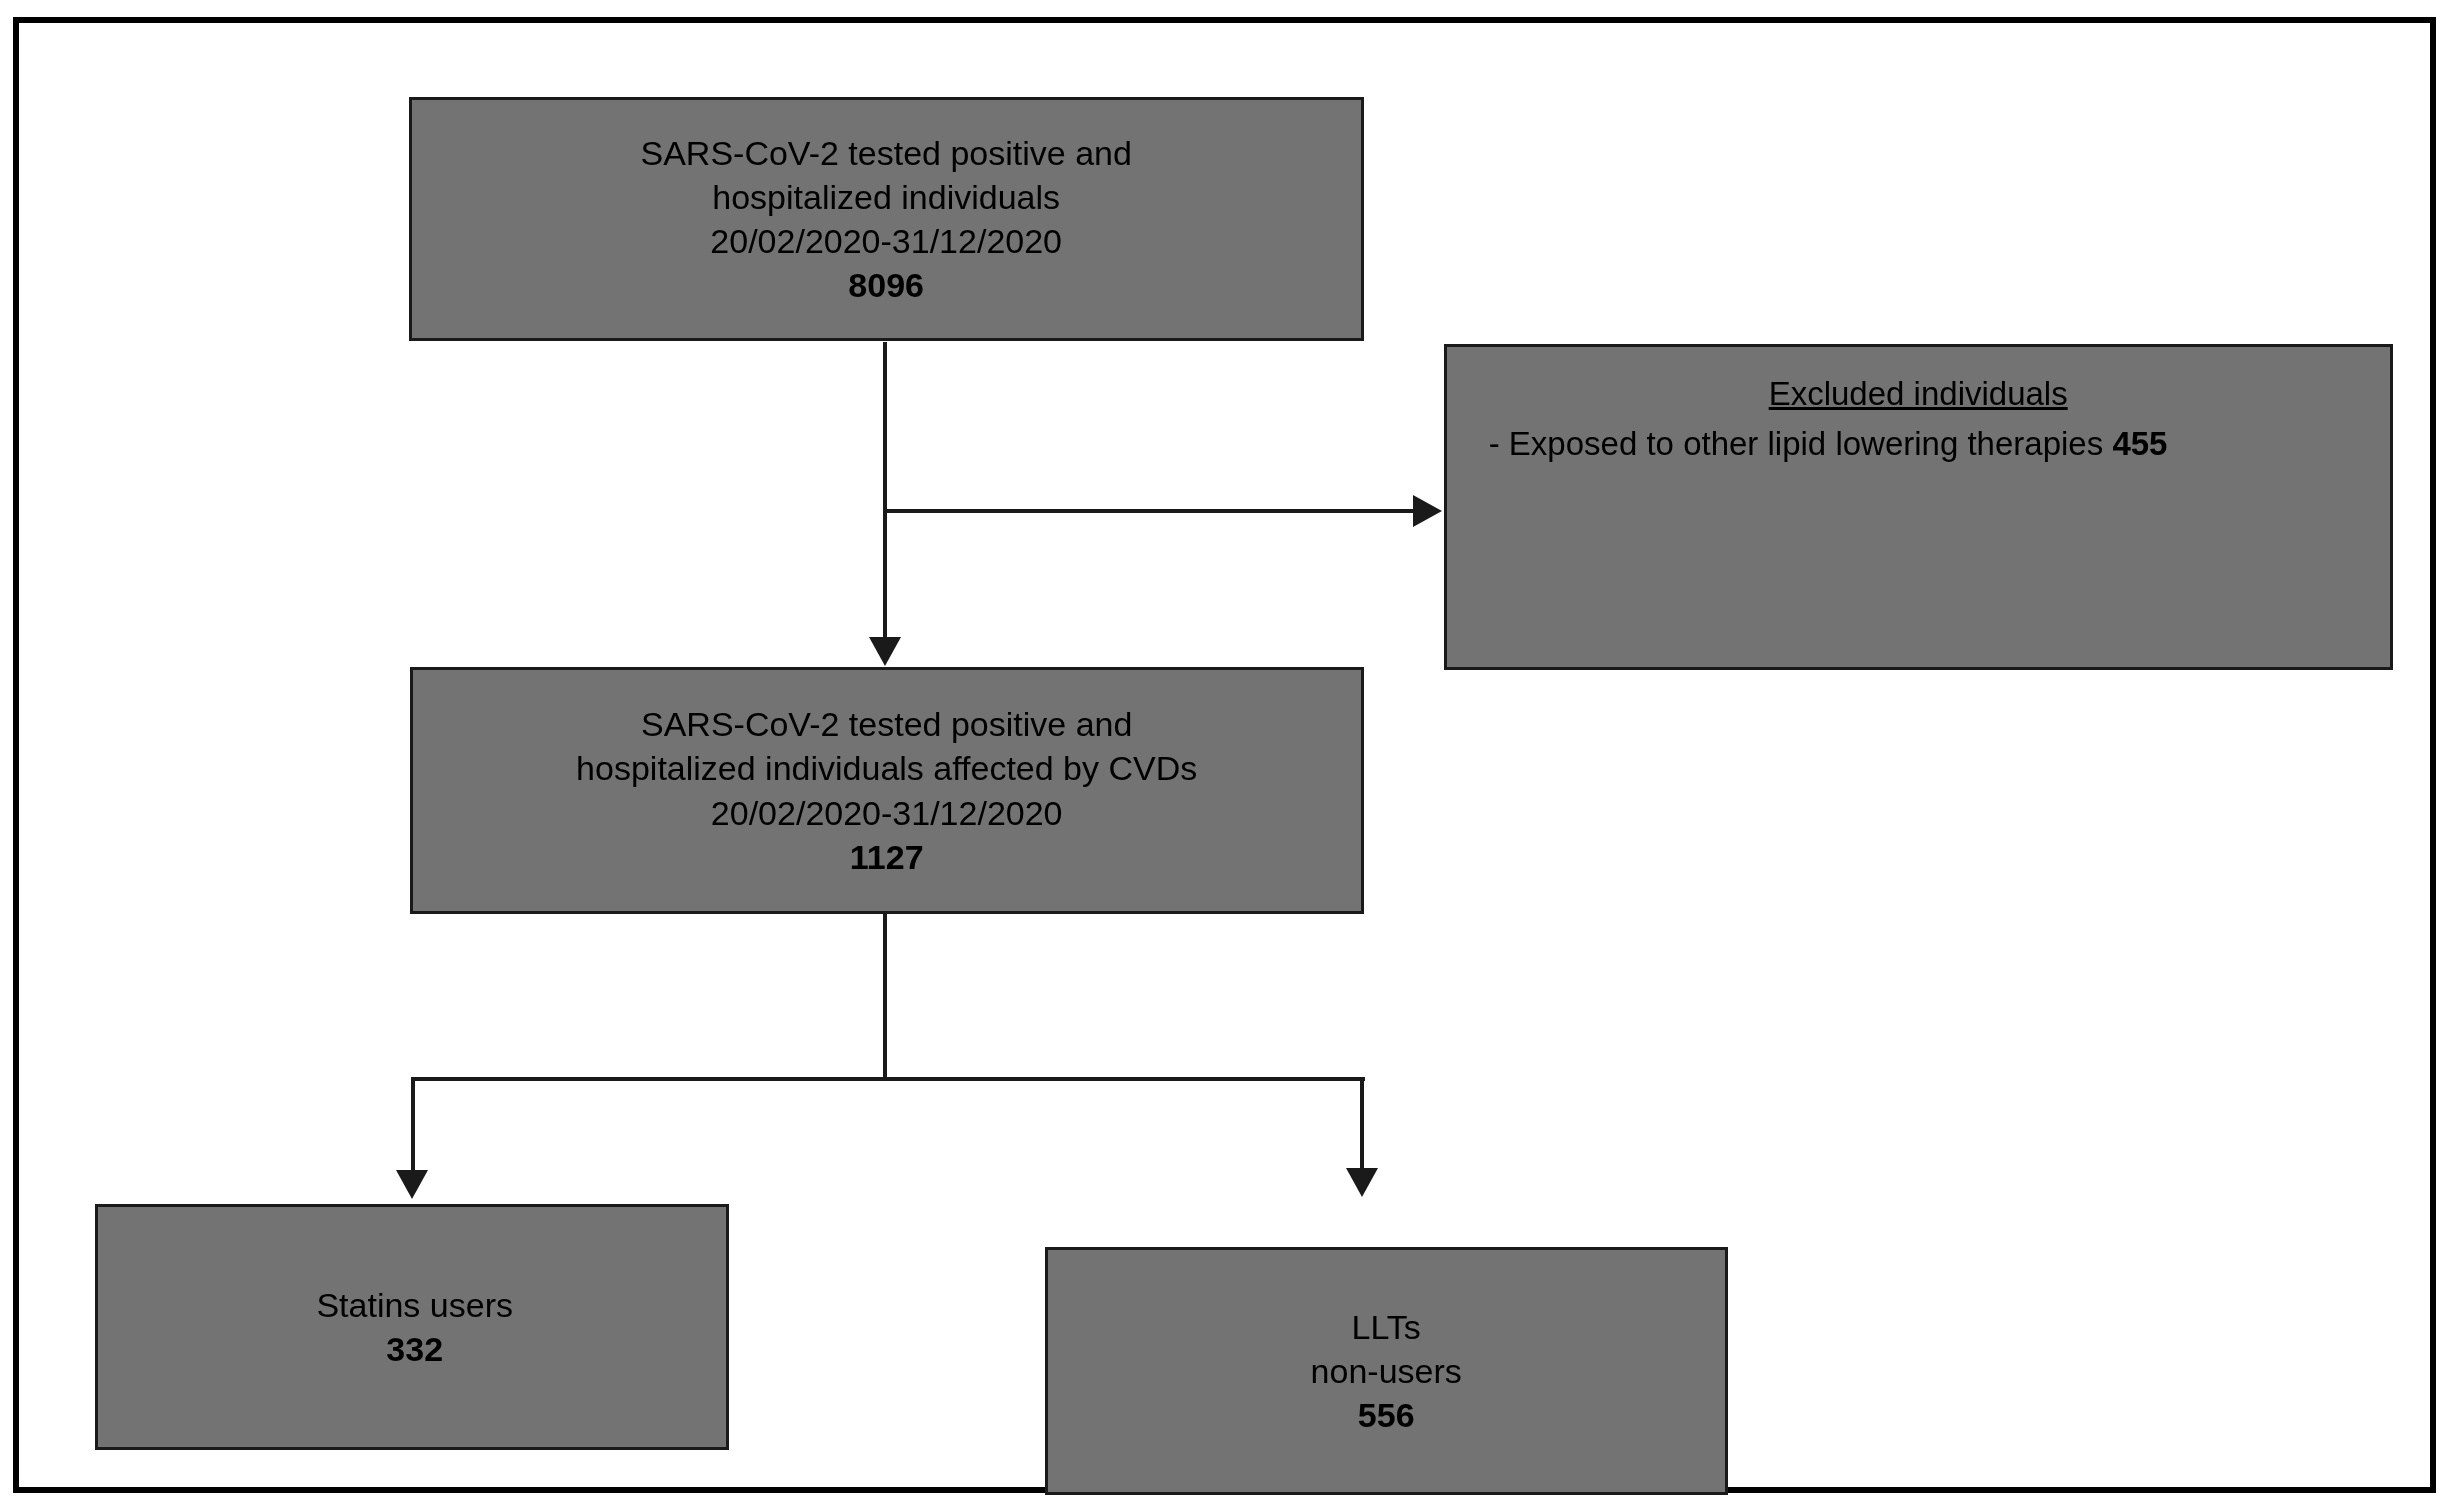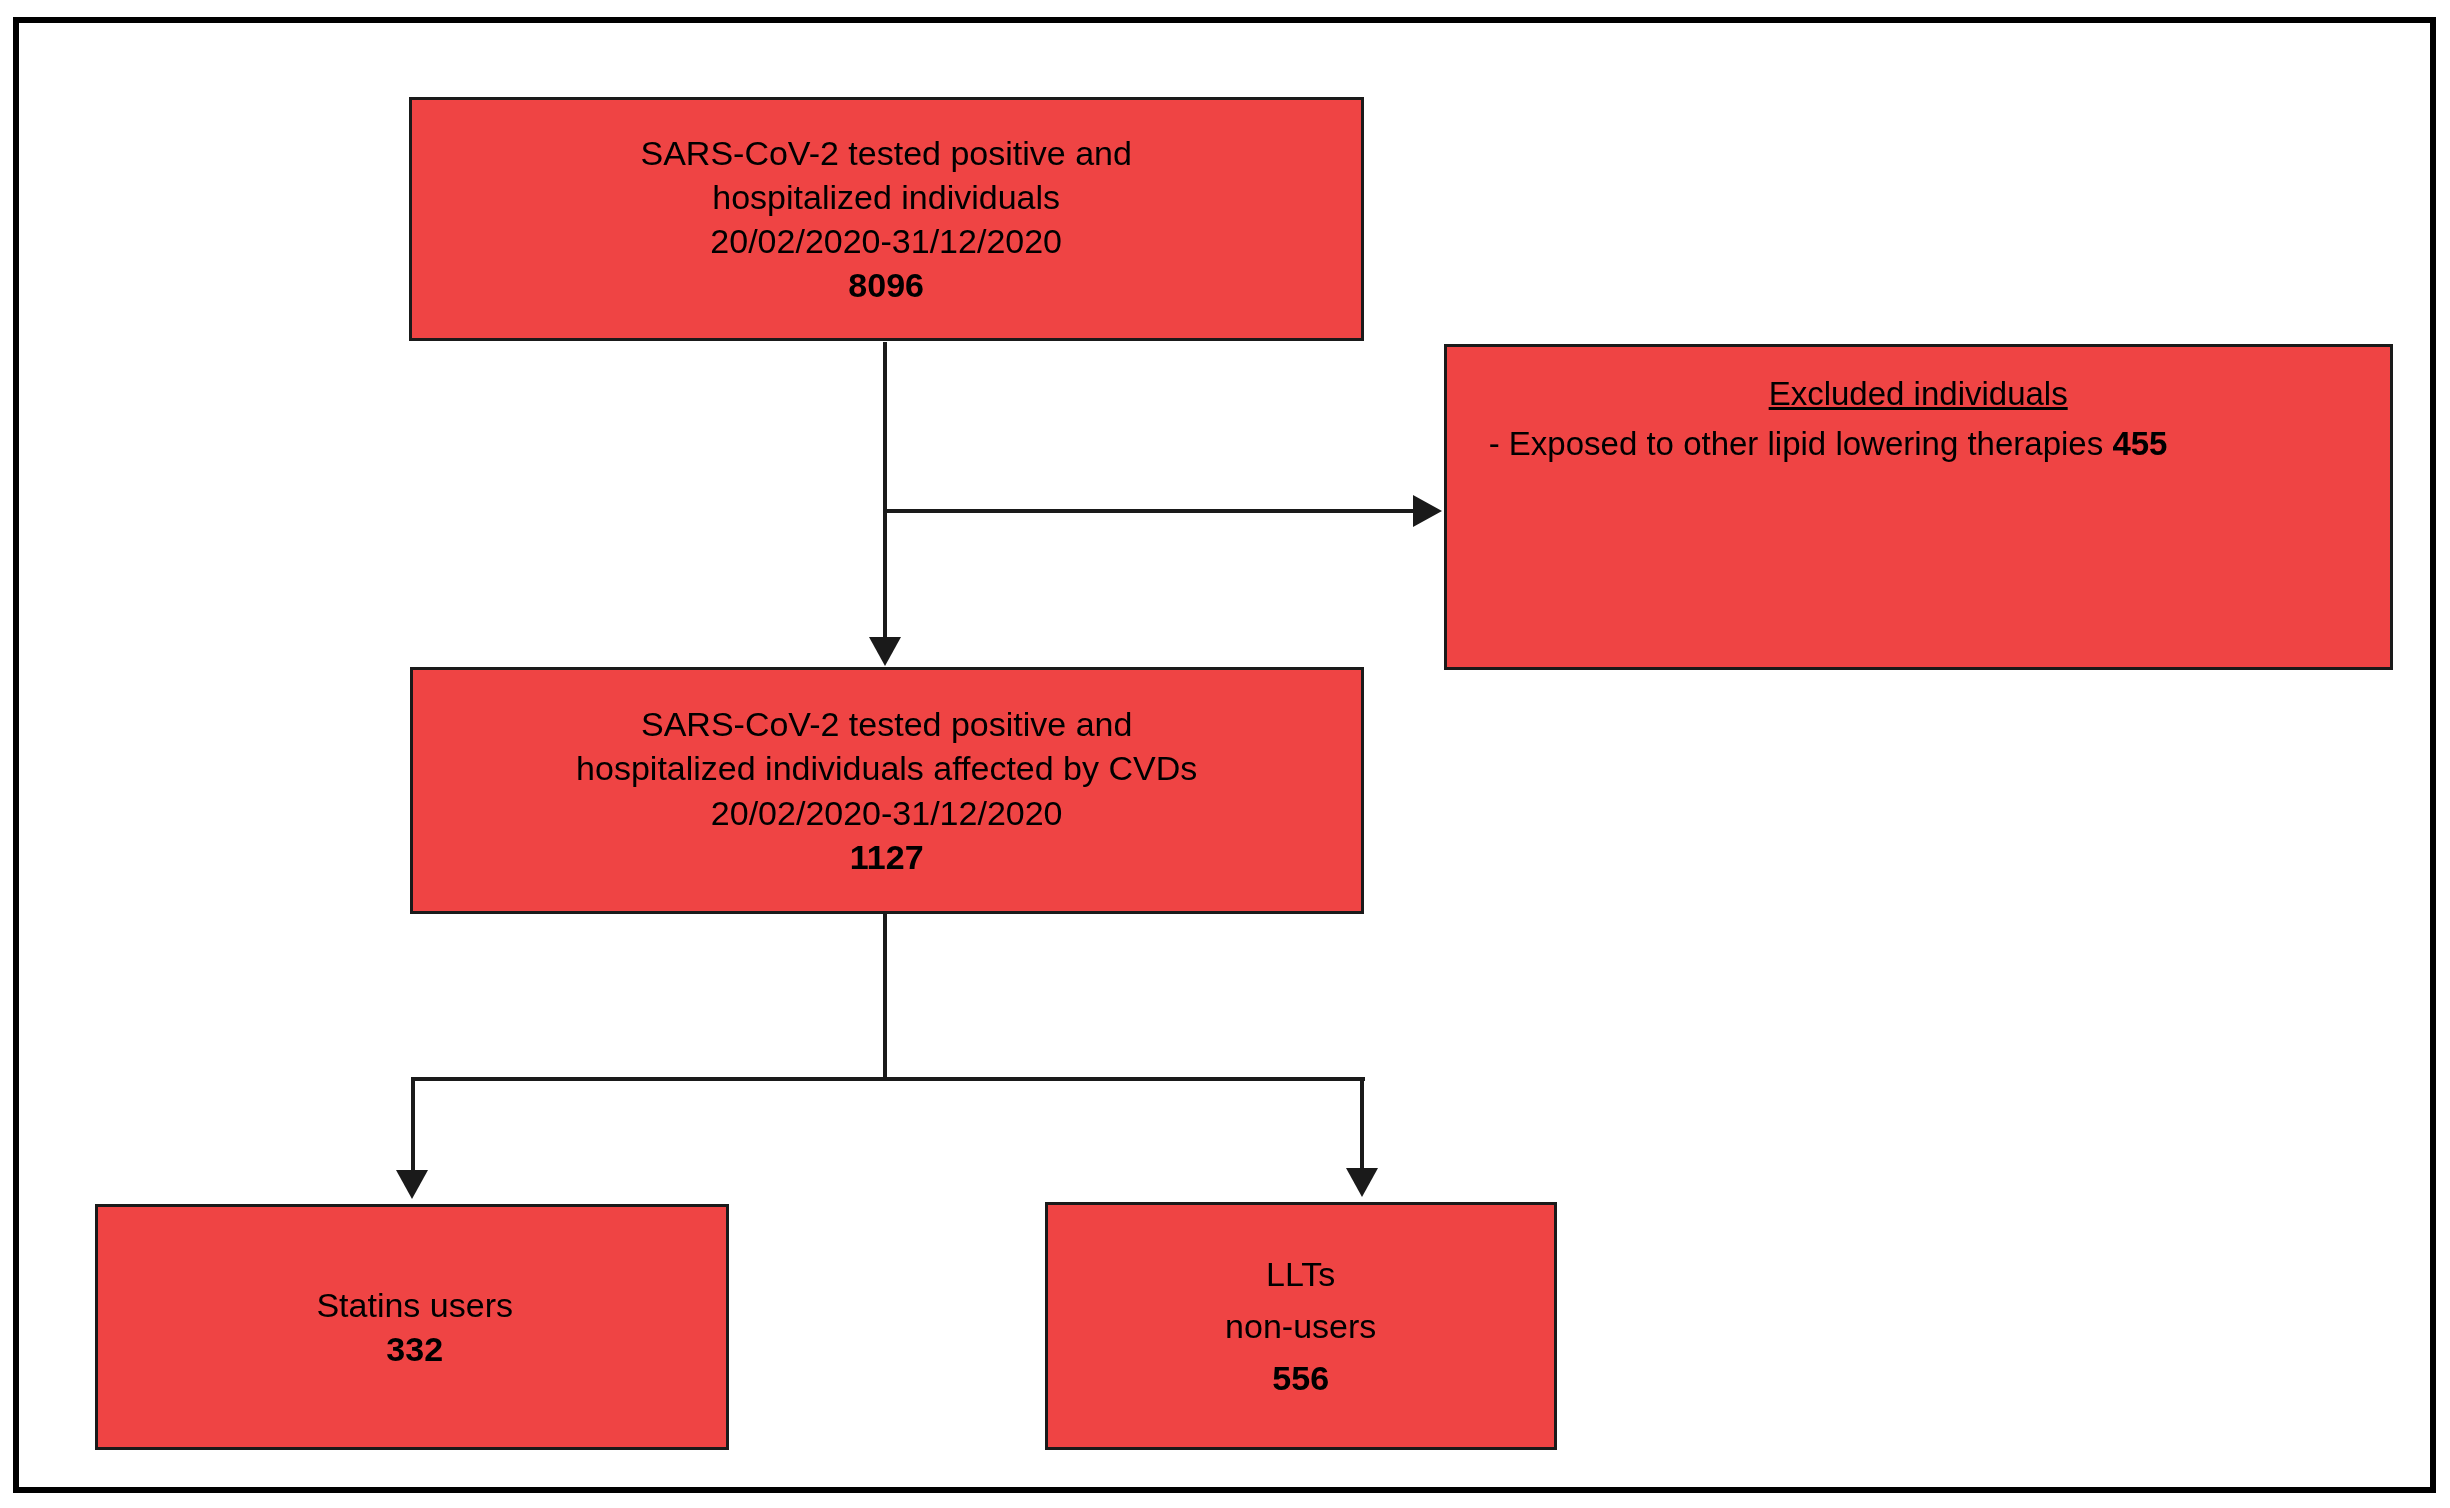--- a/index.html
+++ b/index.html
@@ -27,21 +27,21 @@
     height: 1476px;
     border: 6.8px solid #000000;
     box-sizing: border-box;
     background: #ffffff;
   }
   
   .flow-box {
     position: absolute;
     box-sizing: border-box;
     border: 3.4px solid #1a1a1a;
-    background: #ef4444;
+    background: #737373;
     display: flex;
     flex-direction: column;
     align-items: center;
     justify-content: center;
     text-align: center;
     color: #000000;
     font-size: 34px;
     line-height: 1.30;
   }
   .flow-box .line {
@@ -86,22 +86,22 @@
   }
   #box-cvd {
     left: 391px; top: 644px;
     width: 954px; height: 247px;
   }
   #box-statins {
     left: 76px; top: 1181px;
     width: 634px; height: 246px; padding-left: 6px;
   }
   #box-llt {
-    left: 1026px; top: 1179px;
-    width: 512px; height: 248px; gap: 8px;
+    left: 1026px; top: 1224px;
+    width: 683px; height: 248px;
   }
 
   
   .vline {
     position: absolute;
     width: 4.2px;
     background: #1a1a1a;
   }
   .hline {
     position: absolute;

